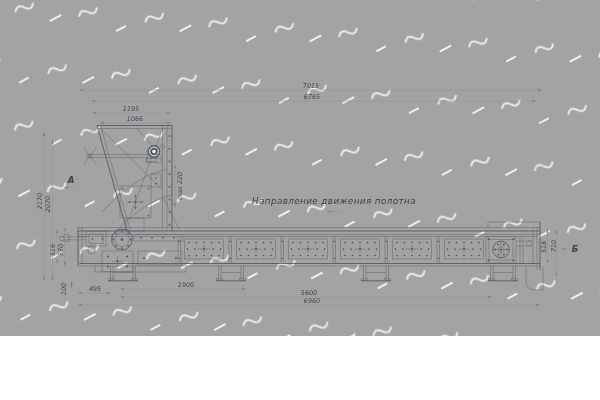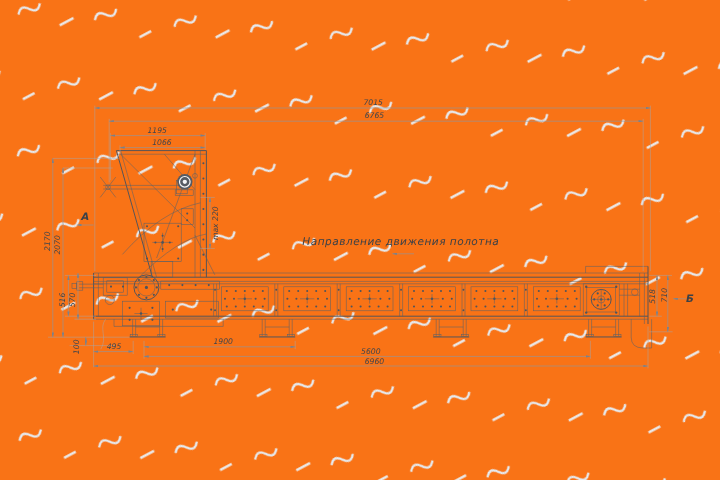--- a/index.html
+++ b/index.html
@@ -1,18 +1,18 @@
 <!DOCTYPE html>
 <html><head>
 <meta charset="utf-8">
 <title>Drawing</title>
 <style>
   html,body{margin:0;padding:0;background:#ffffff;}
   .stage{
-    width:600px;height:400px;position:relative;background:#f97316;
+    width:600px;height:336px;position:relative;background:#a3a3a3;
     font-family:"DejaVu Sans","Liberation Sans",sans-serif;overflow:hidden;
   }
   svg{display:block;}
   
   .ln{stroke:#4e545c;stroke-width:0.8;fill:none;}
   .lt{stroke:#5a6068;stroke-width:0.45;fill:none;}
   .dm{stroke:#8f959d;stroke-width:0.55;fill:none;}
   .ext{stroke:#a2a8b0;stroke-width:0.4;fill:none;}
   .dot{fill:#4e545c;stroke:none;}
   .dimtxt{font-size:6.4px;font-style:italic;fill:#41464d;}

